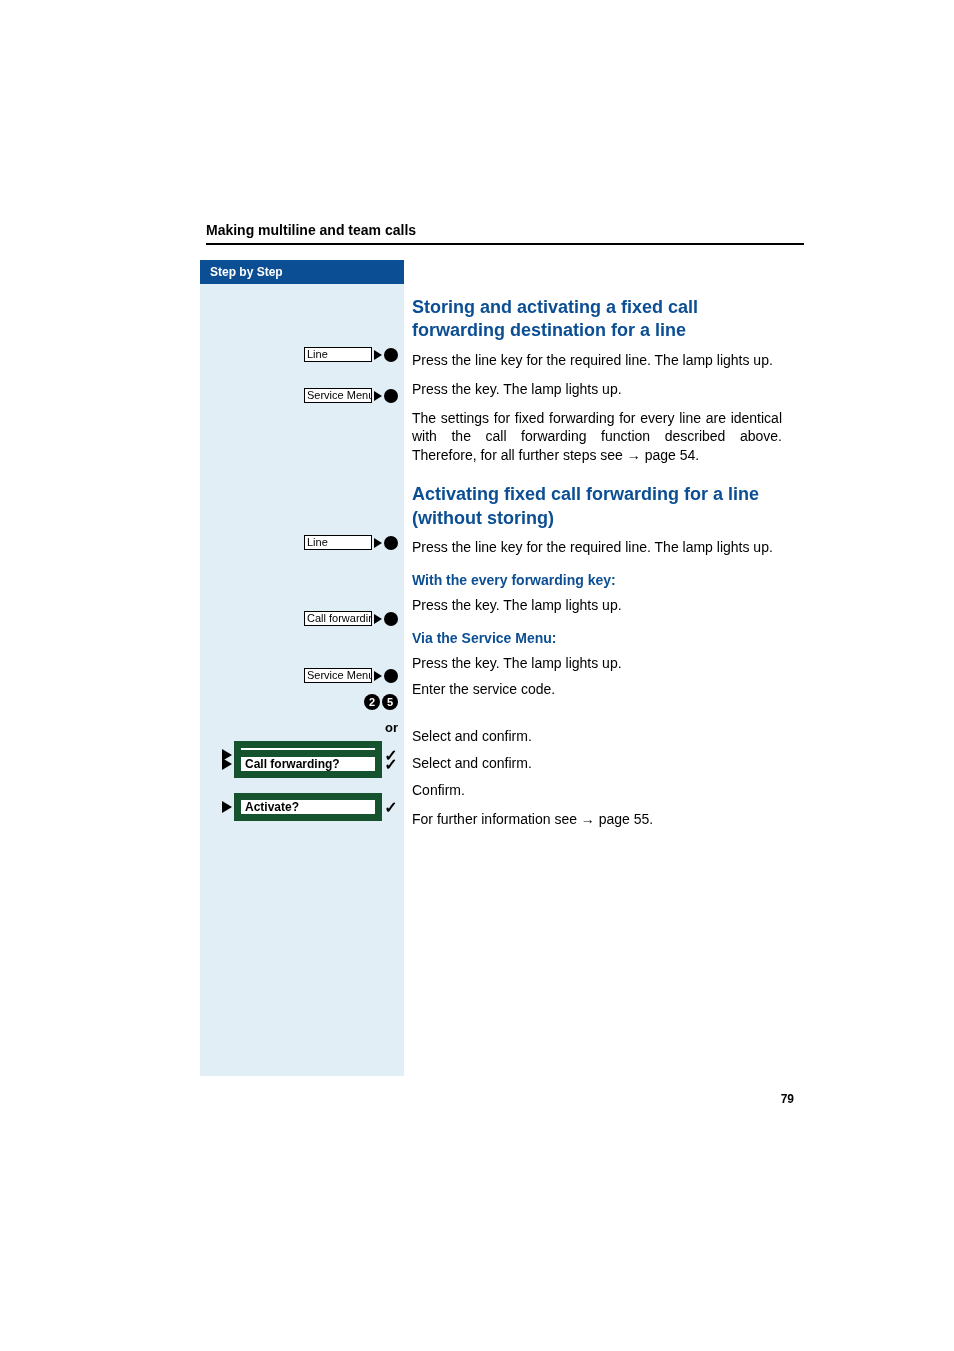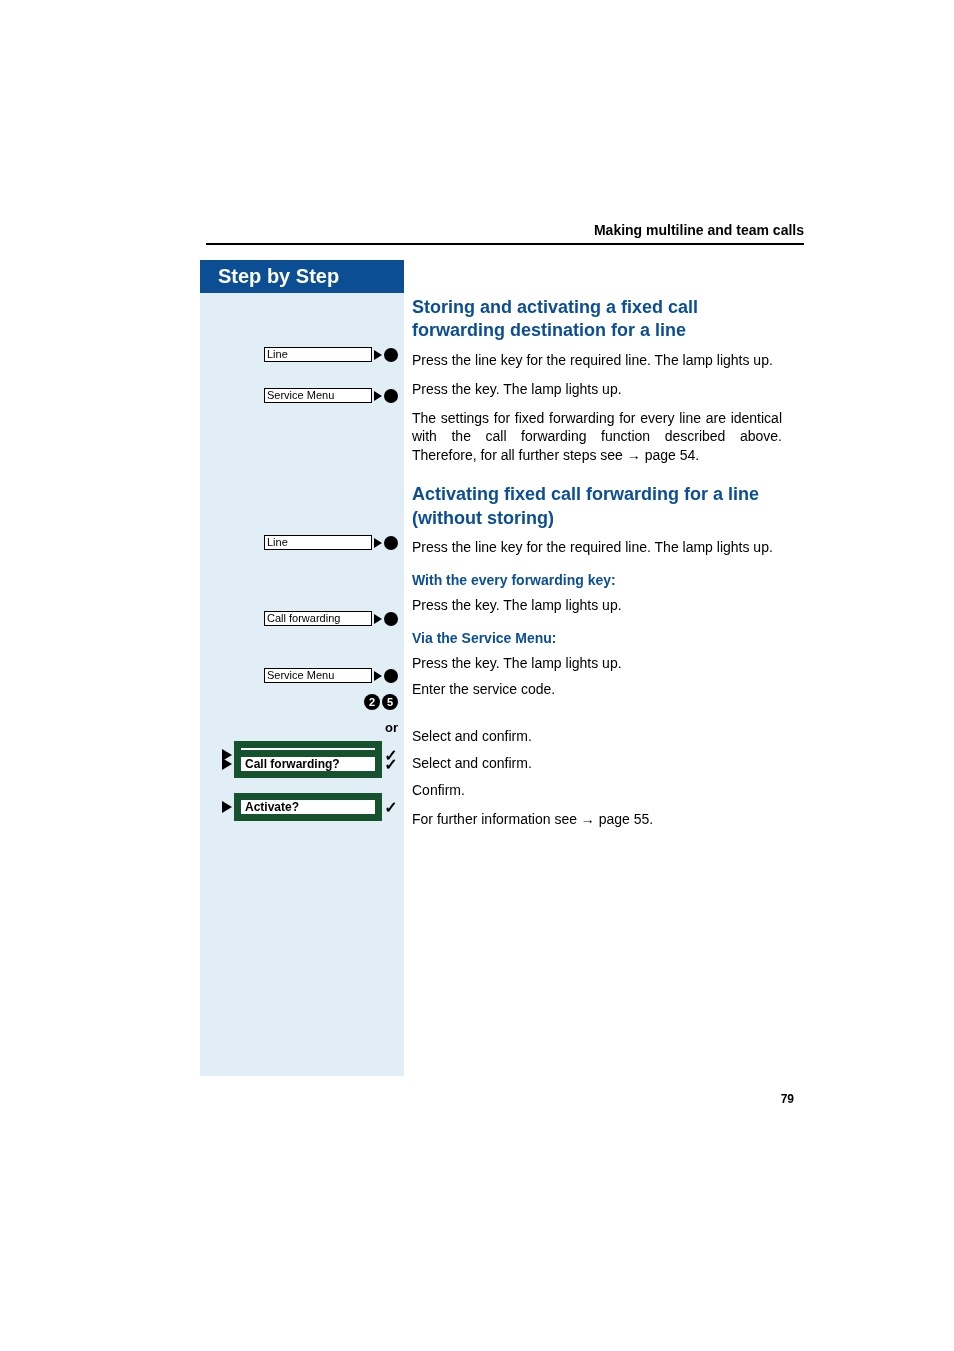--- a/index.html
+++ b/index.html
@@ -13,21 +13,21 @@
     position: relative;
     width: 954px;
     height: 1351px;
     box-sizing: border-box;
   }
   .header-region {
     position: absolute;
     left: 206px;
     right: 150px;
     top: 222px;
-    text-align: right;
+    text-align: left;
     font-weight: bold;
     font-size: 14px;
   }
   .header-rule {
     position: absolute;
     left: 206px;
     right: 150px;
     top: 243px;
     border-top: 2px solid #000;
   }
@@ -36,22 +36,22 @@
     left: 200px;
     top: 260px;
     width: 204px;
     height: 816px;
     background: #e1eef6;
   }
   .sidebar-header {
     background: #0b4e94;
     color: #fff;
     font-weight: bold;
-    font-size: 20px;
-    padding: 5px 18px;
+    font-size: 12px;
+    padding: 5px 10px;
   }
   .content {
     position: absolute;
     left: 412px;
     top: 296px;
     width: 370px;
     font-size: 14px;
     line-height: 1.35;
   }
   .h3 {
@@ -79,21 +79,21 @@
     position: absolute;
     right: 6px;
   }
   .key-box {
     border: 1px solid #000;
     background: #fff;
     font-size: 11px;
     line-height: 13px;
     padding: 0 2px;
     display: inline-block;
-    width: 108px;
+    width: 68px;
     box-sizing: border-box;
     vertical-align: middle;
     overflow: hidden;
     white-space: nowrap;
   }
   .lamp-group {
     display: inline-flex;
     align-items: center;
     gap: 2px;
     vertical-align: middle;

